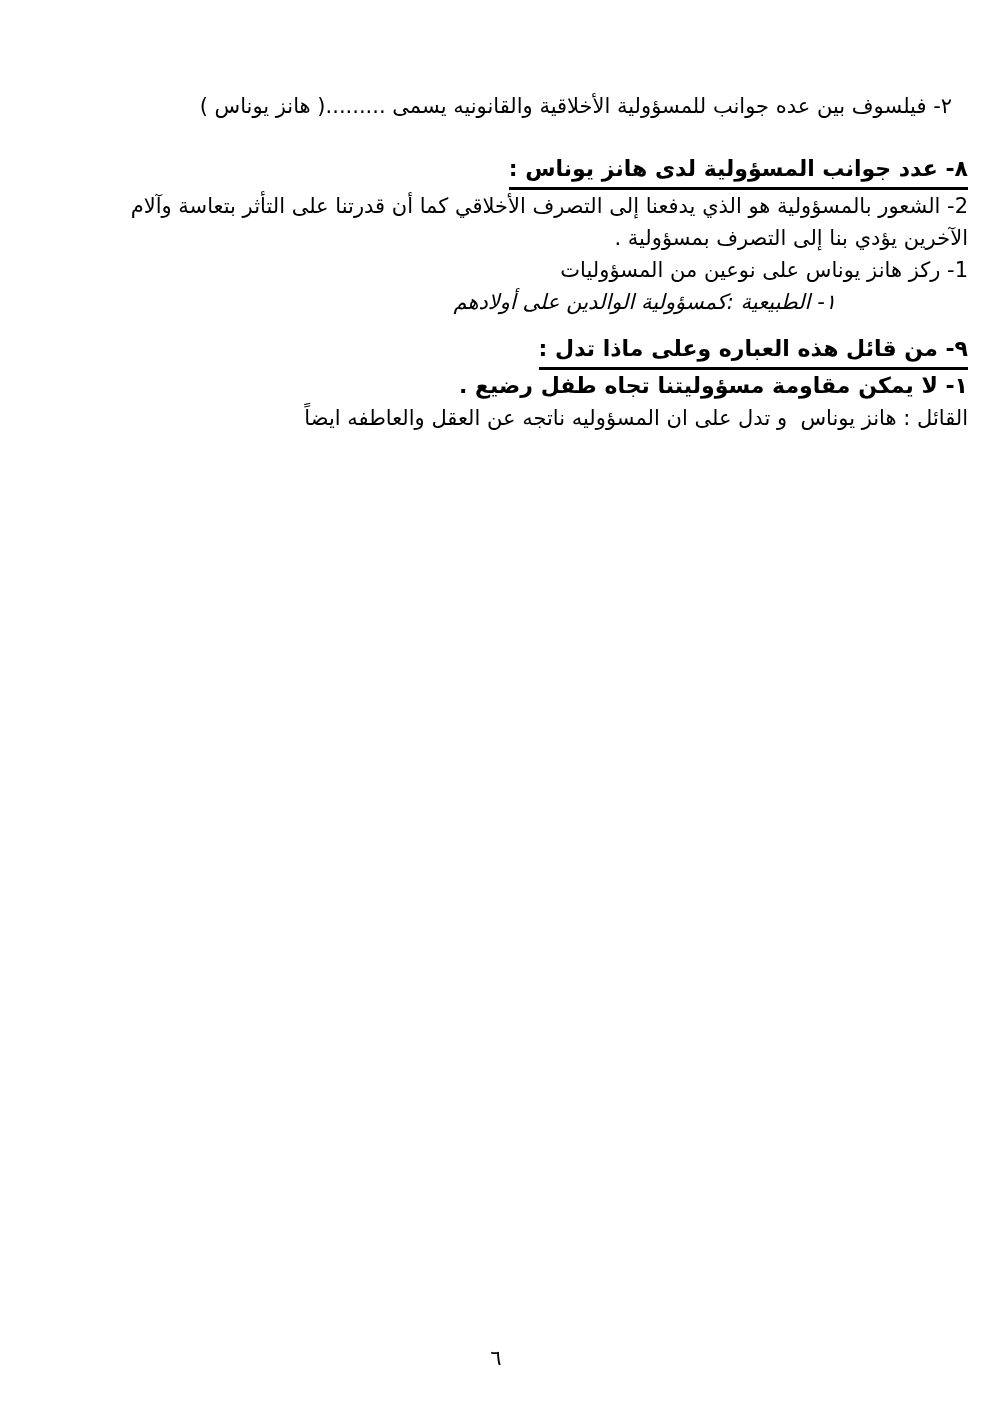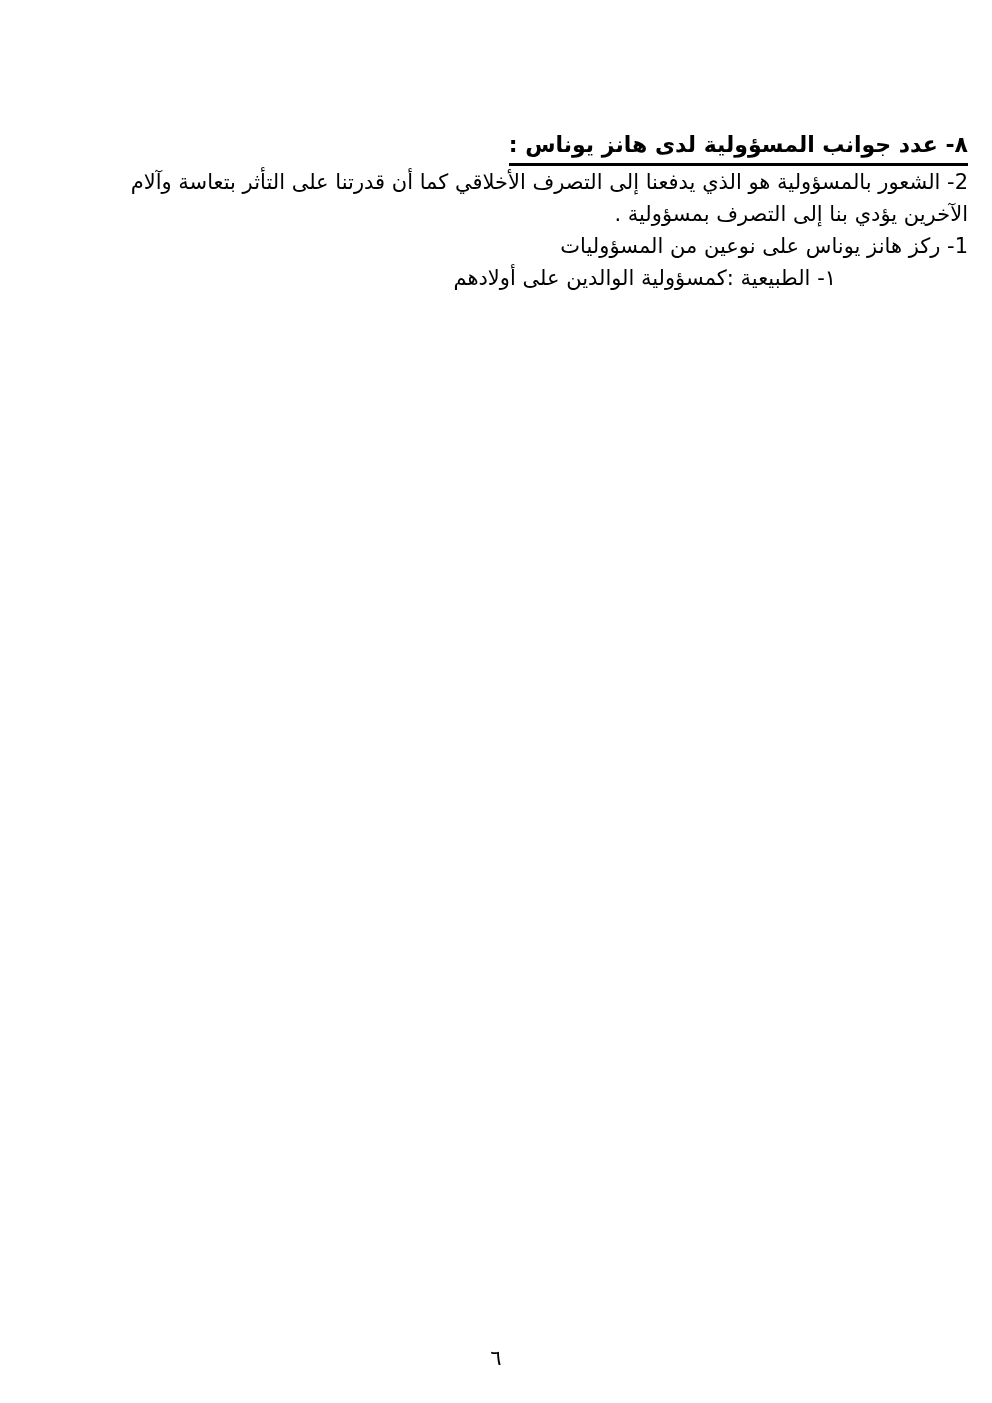--- a/index.html
+++ b/index.html
@@ -25,40 +25,41 @@
     font-size: 21px;
     line-height: 32px;
     text-align: right;
     white-space: pre-wrap;
   }
   .intro .line {
     margin-left: 0;
     margin-right: 16px;
   }
   .section-q8 {
-    margin-top: 38px;
+    margin-top: 30px;
   }
   .section-q9 {
     margin-top: 14px;
   }
   .heading-line {
     margin: 0;
     font-size: 22px;
     line-height: 34px;
     font-weight: bold;
     text-align: right;
     white-space: pre-wrap;
   }
   .underline {
     display: inline-block;
     border-bottom: 3px solid #000000;
     padding-bottom: 1px;
   }
   .indented {
     margin-right: 132px;
+    font-style: italic;
   }
   .bold-line {
     font-weight: bold;
     font-size: 22px;
   }
   .page-number {
     position: absolute;
     top: 1346px;
     left: 0;
     width: 100%;
@@ -67,26 +68,32 @@
     direction: rtl;
   }
 </style>
 </head>
 <body>
 
 <div class="page">
   <div class="content">
 
     <div class="intro">
+      <p class="line">٢- فيلسوف بين عده جوانب للمسؤولية الأخلاقية والقانونيه يسمى .........( هانز يوناس )</p>
     </div>
 
     <div class="section-q8">
       <p class="heading-line"><span class="underline">٨- عدد جوانب المسؤولية لدى هانز يوناس :</span></p>
       <p class="line">2- الشعور بالمسؤولية هو الذي يدفعنا إلى التصرف الأخلاقي كما أن قدرتنا على التأثر بتعاسة وآلام الآخرين يؤدي بنا إلى التصرف بمسؤولية .</p>
       <p class="line">1- ركز هانز يوناس على نوعين من المسؤوليات</p>
       <p class="line indented">١- الطبيعية :كمسؤولية الوالدين على أولادهم</p>
     </div>
 
+    <div class="section-q9">
+      <p class="heading-line"><span class="underline">٩- من قائل هذه العباره وعلى ماذا تدل :</span></p>
+      <p class="line bold-line">١- لا يمكن مقاومة مسؤوليتنا تجاه طفل رضيع .</p>
+      <p class="line">القائل : هانز يوناس &nbsp;و تدل على ان المسؤوليه ناتجه عن العقل والعاطفه ايضاً</p>
+    </div>
 
   </div>
 
   <div class="page-number">٦</div>
 </div>
 
 </body></html>

